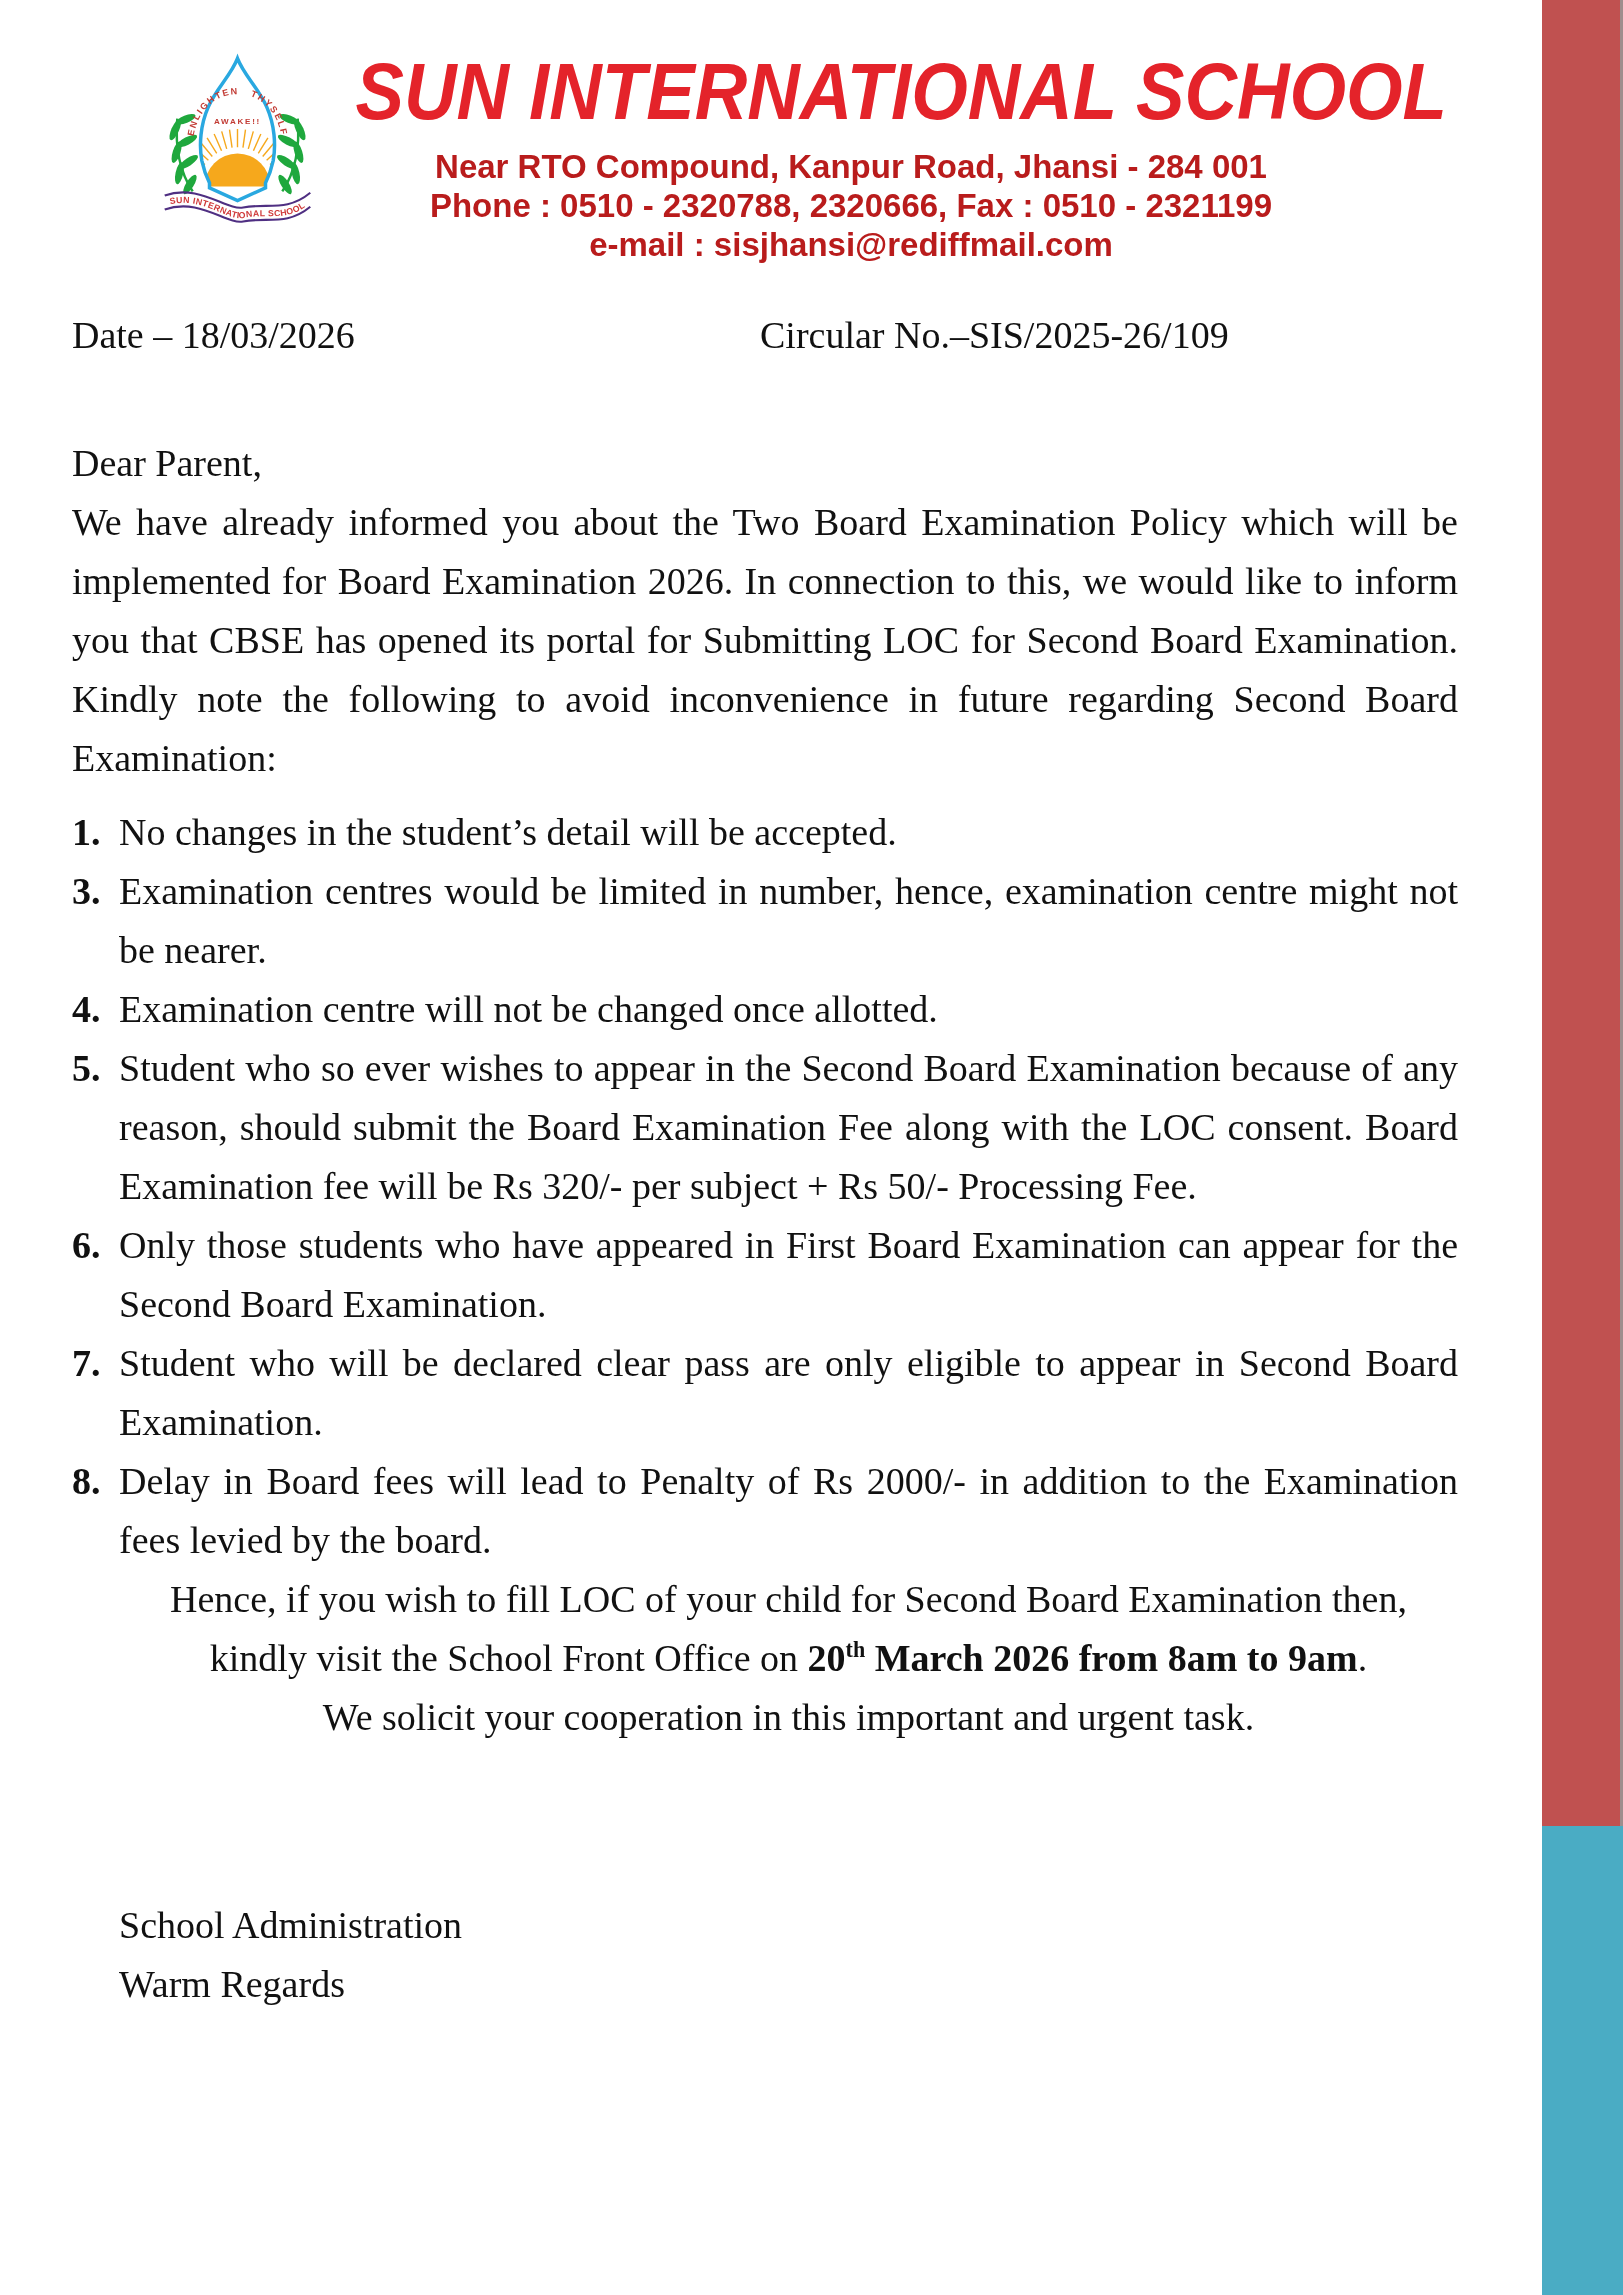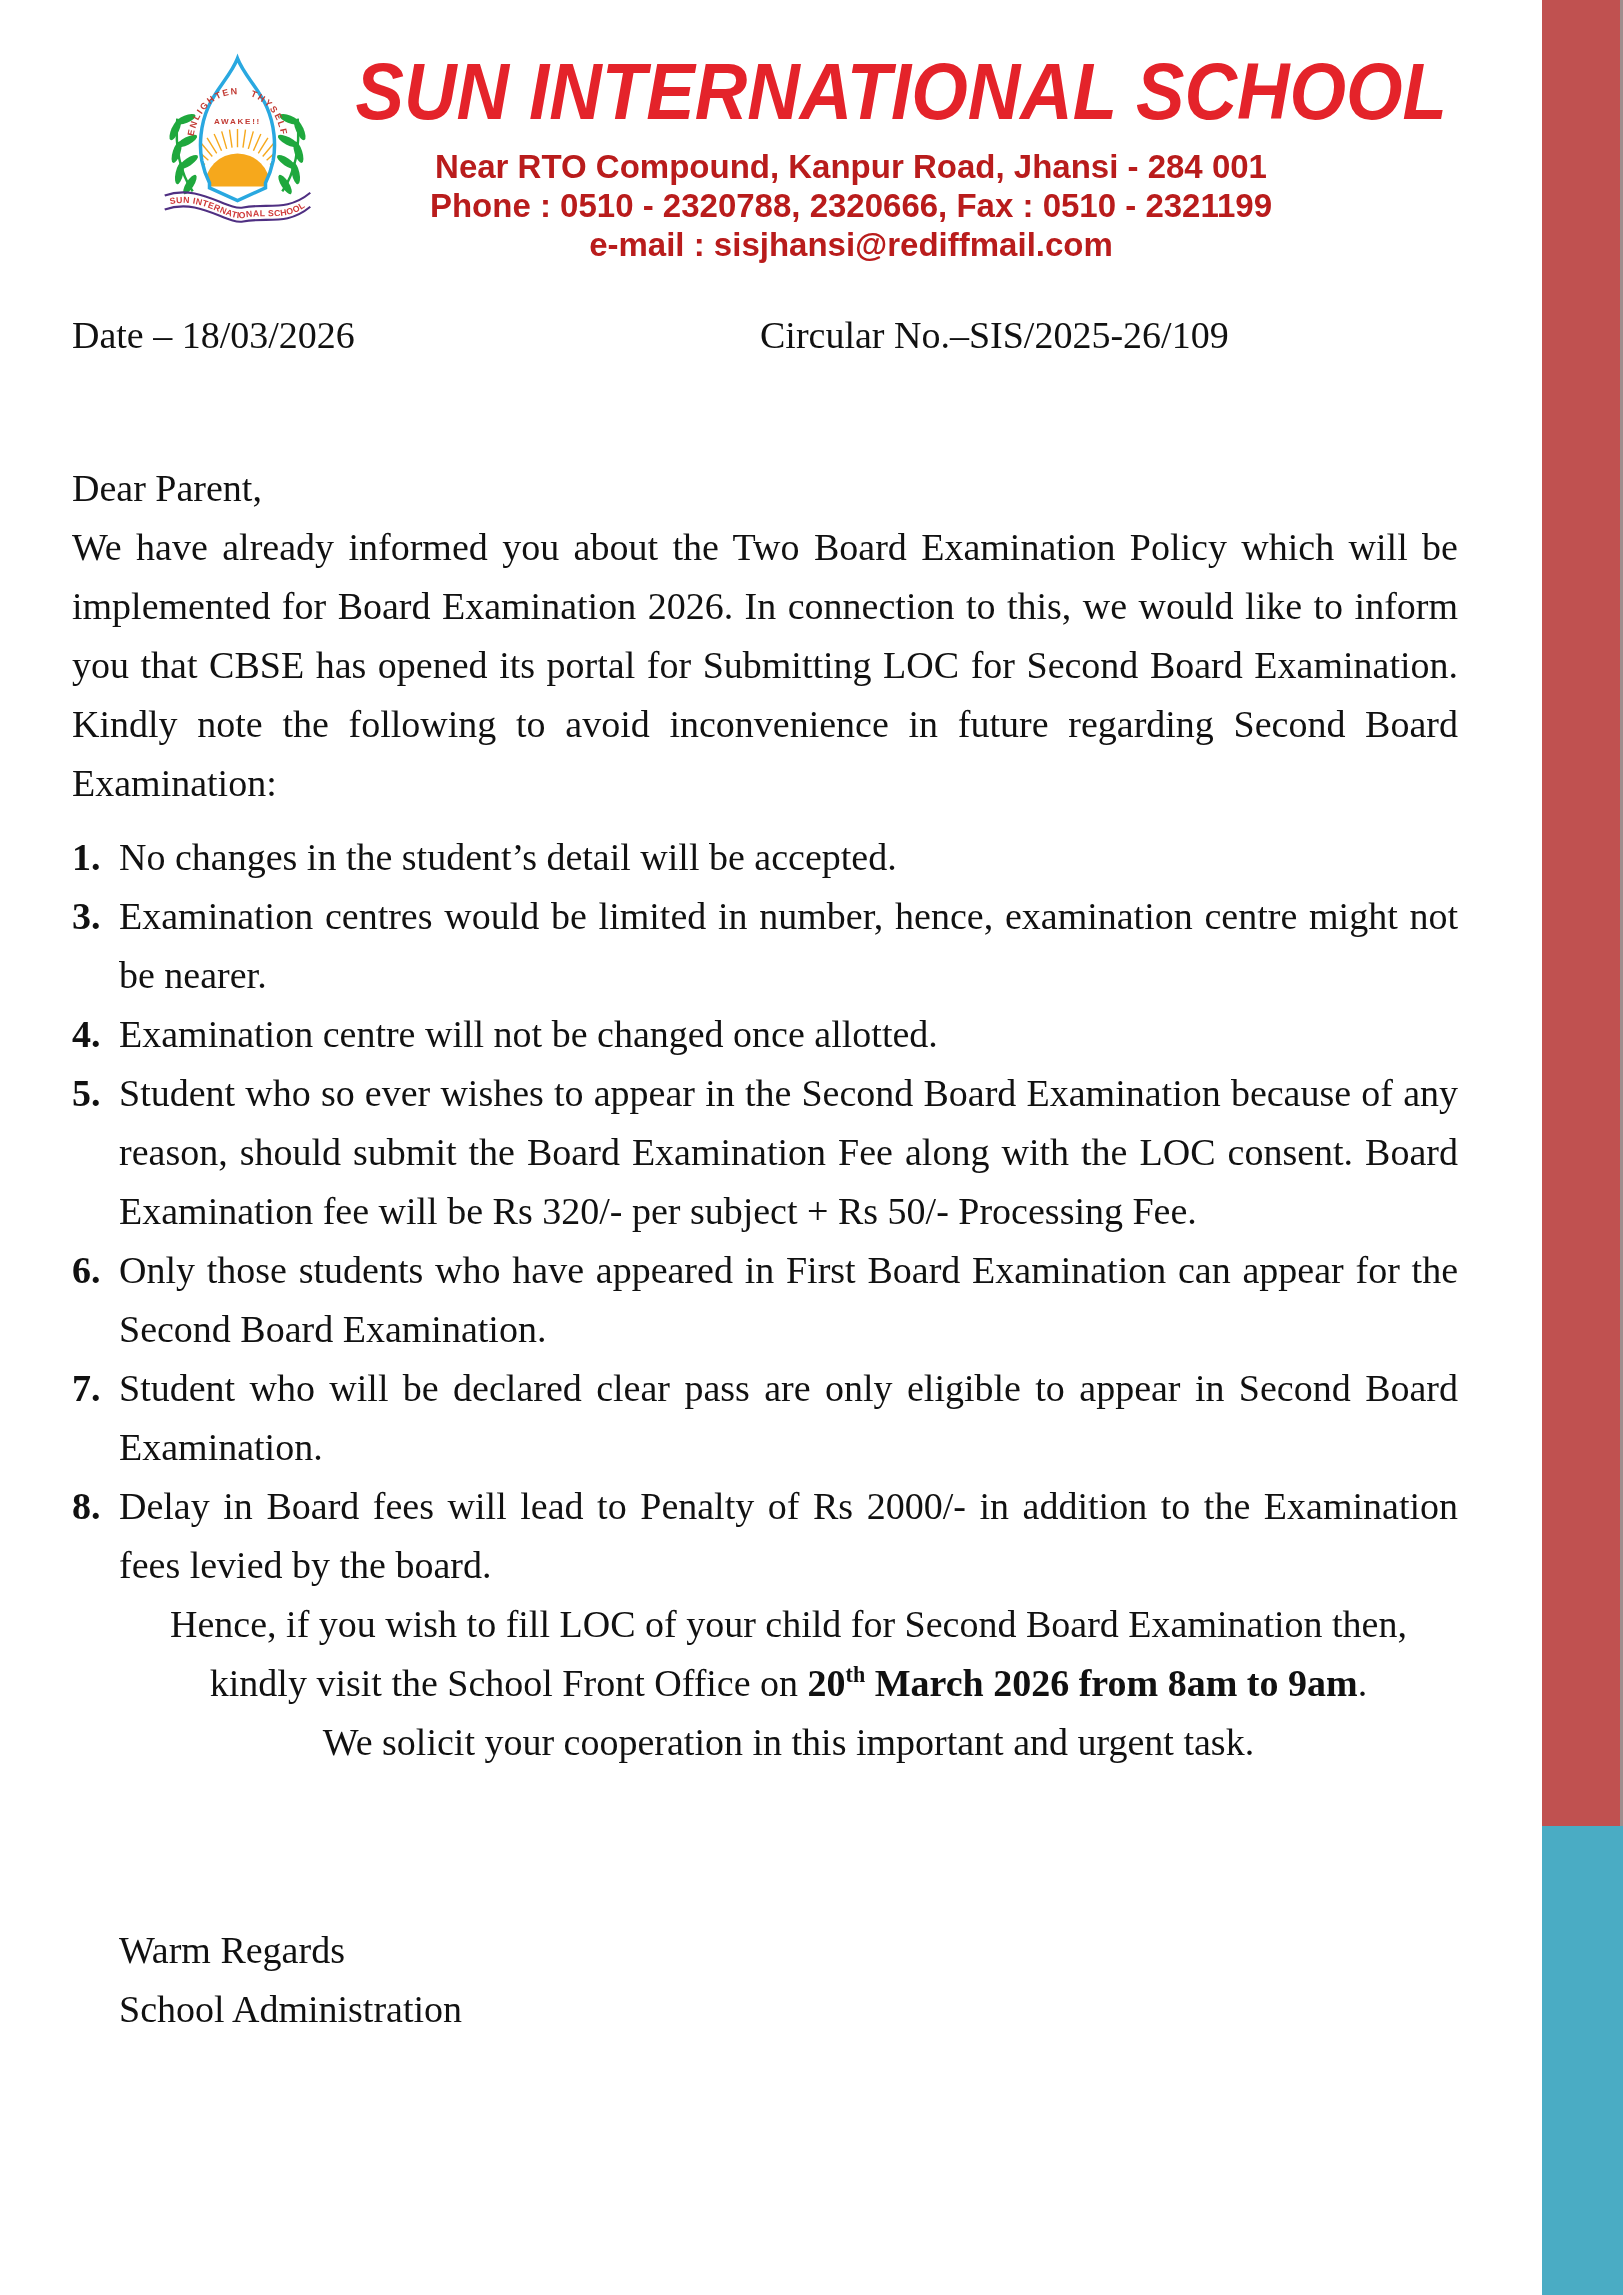--- a/index.html
+++ b/index.html
@@ -32,21 +32,21 @@
     white-space:nowrap;
   }
   .address-block { margin-top:15.7px; font-family:"Liberation Sans", sans-serif; font-weight:bold;
                    font-size:33px; line-height:39px; color:#b91c1c; }
 
   
   .content { position:absolute; left:72px; top:306px; width:1386px;
              font-size:38px; line-height:59px; }
   .meta { position:relative; height:59px; }
   .meta .circ { position:absolute; left:688px; top:0; }
-  .salutation { margin-top:94px; }
+  .salutation { margin-top:69px; }
   .just { text-align:justify; }
   .list { margin-top:15px; }
   .li { padding-left:47px; text-indent:-47px; }
   .li .num { font-weight:bold; display:inline-block; width:47px; text-indent:0; }
   .li-cont { padding-left:47px;text-align:center; }
   sup { font-size:0.58em; line-height:0; vertical-align:super; }
   .closing { margin-top:149px; padding-left:47px; }
 </style>
 </head>
 <body>
@@ -163,19 +163,19 @@
       <div class="li just"><b class="num">6.</b><span>Only those students who have appeared in First Board Examination can appear for the Second Board Examination.</span></div>
       <div class="li just"><b class="num">7.</b><span>Student who will be declared clear pass are only eligible to appear in Second Board Examination.</span></div>
       <div class="li just"><b class="num">8.</b><span>Delay in Board fees will lead to Penalty of Rs 2000/- in addition to the Examination fees levied by the board.</span></div>
     </div>
 
     <div class="li-cont just"><span>Hence, if you wish to fill LOC of your child for Second Board Examination then, kindly visit the School Front Office on </span><b><span>20</span><sup>th</sup><span> March 2026 from 8am to 9am</span></b><span>.</span></div>
 
     <div class="li-cont">We solicit your cooperation in this important and urgent task.</div>
 
     <div class="closing">
+      <div>School Administration</div>
       <div>Warm Regards</div>
-      <div>School Administration</div>
     </div>
 
   </div>
 </div>
 
 
 </body></html>

